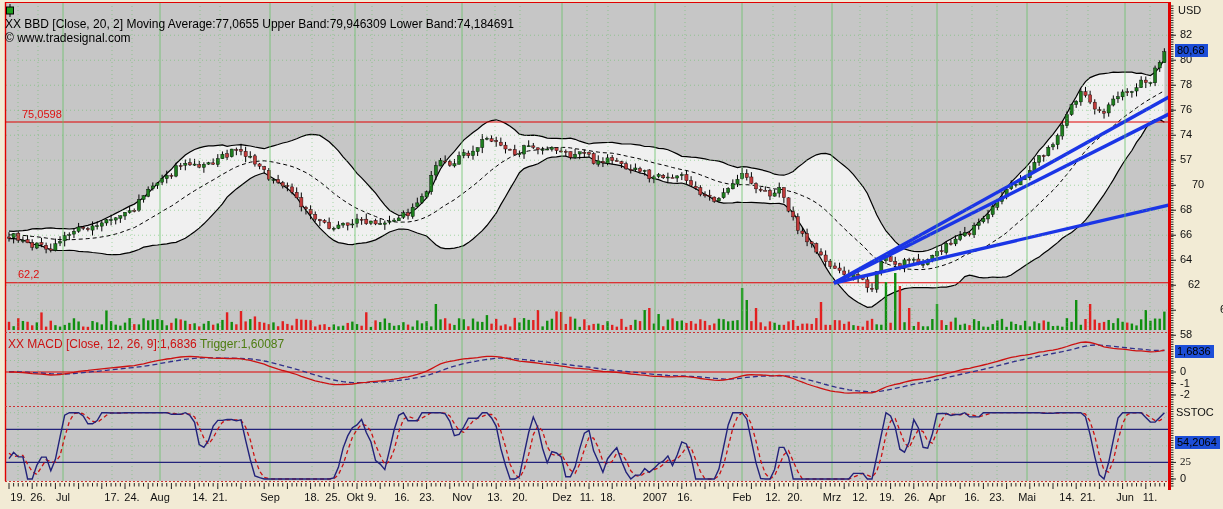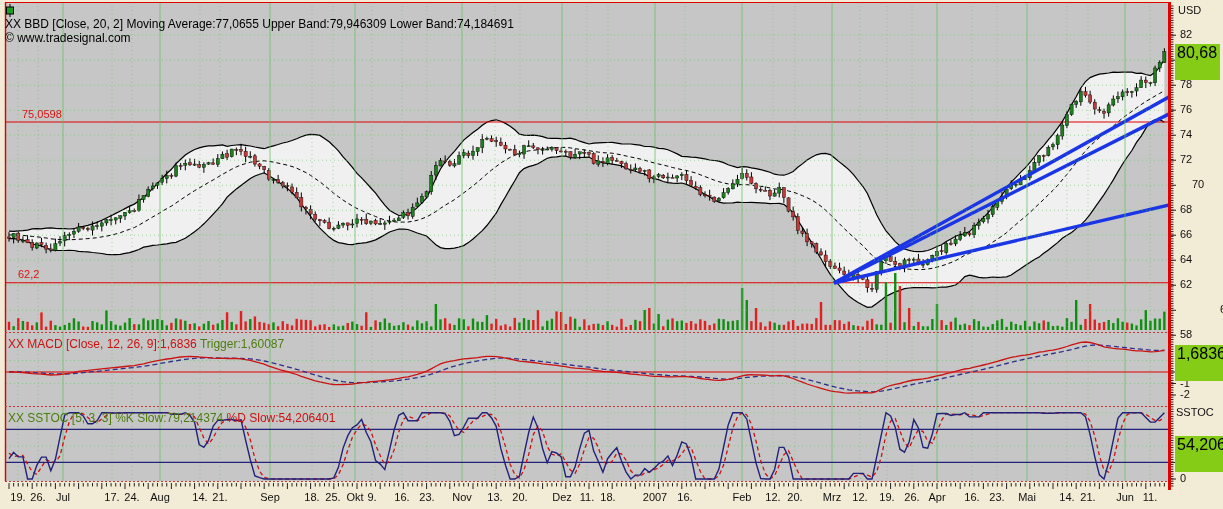--- a/index.html
+++ b/index.html
@@ -13,21 +13,21 @@
   .cicon{position:absolute;left:5px;top:4px;}
   .lvl{position:absolute;font-size:11px;color:#dd1111;}
   #lvl0{left:22px;top:108px;}
   #lvl1{left:18px;top:268px;}
   .plabel{position:absolute;font-size:12px;white-space:nowrap;}
   #macdlbl{left:8px;top:337px;}
   #stlbl{left:8px;top:411px;}
   .red{color:#cc1111;}
   .navy{color:#4d7c0f;}
   .axlbl{position:absolute;font-size:11px;color:#111;white-space:nowrap;}
-  .badge{position:absolute;font-size:16px;color:#000;background:#84cc16;padding:0 3px 18px 2px;white-space:nowrap;}
+  .badge{position:absolute;font-size:11px;color:#000;background:#1d4ed8;padding:0 3px 1px 2px;white-space:nowrap;}
   #axis-right{position:absolute;left:1172px;top:0;width:51px;height:397px;}
   #axis-bottom{position:absolute;left:0;top:490px;width:1223px;height:19px;}
   .xlbl{position:absolute;font-size:11px;color:#111;transform:translateX(-50%);white-space:nowrap;}
 </style>
 </head>
 <body>
 
 <div id="app">
   <svg id="chart-svg" width="1223" height="509">
       <defs>
@@ -1359,35 +1359,34 @@
     <line x1="5" y1="0" x2="5" y2="13" stroke="#000" stroke-width="1"></line>
     <rect x="1.5" y="3" width="7" height="7" fill="#1e9e1e" stroke="#000" stroke-width="1"></rect>
   </svg>
   <div class="txt hdr2">XX BBD [Close, 20, 2] Moving Average:77,0655 Upper Band:79,946309 Lower Band:74,184691</div>
   <div class="txt hdr3">© www.tradesignal.com</div>
 
   <div class="lvl" id="lvl0">75,0598</div>
   <div class="lvl" id="lvl1">62,2</div>
 
   <div class="plabel" id="macdlbl"><span class="red">XX MACD [Close, 12, 26, 9]:1,6836</span> <span class="navy">Trigger:1,60087</span></div>
-  <div class="plabel" id="stlbl"><span class="navy">XX SSTOC [5, 3, 3] %K Slow:79,214374</span> <span class="red">%D Slow:54,206401</span></div>
 
   <div id="axis-right">
       <div class="axlbl" style="left: 6px; top: 4px;">USD</div>
       <div class="axlbl" style="left: 8px; top: 28.2475px;">82</div>
       <div class="axlbl" style="left: 8px; top: 53.2475px;">80</div>
       <div class="axlbl" style="left: 8px; top: 78.2475px;">78</div>
       <div class="axlbl" style="left: 8px; top: 103.247px;">76</div>
       <div class="axlbl" style="left: 8px; top: 128.247px;">74</div>
-      <div class="axlbl" style="left: 8px; top: 153.247px;">72</div>
+      <div class="axlbl" style="left: 8px; top: 153.247px;">57</div>
       <div class="axlbl" style="left: 20px; top: 178.247px;">70</div>
       <div class="axlbl" style="left: 8px; top: 203.247px;">68</div>
       <div class="axlbl" style="left: 8px; top: 228.247px;">66</div>
       <div class="axlbl" style="left: 8px; top: 253.247px;">64</div>
-      <div class="axlbl" style="left: 8px; top: 278.247px;">62</div>
+      <div class="axlbl" style="left: 16px; top: 278.247px;">62</div>
       <div class="axlbl" style="left: 8px; top: 303.247px; padding-left: 40px;">60</div>
       <div class="axlbl" style="left: 8px; top: 328.247px;">58</div>
       <div class="badge" style="left: 3px; top: 44.2475px;">80,68</div>
       <div class="axlbl" style="left: 8px; top: 365px;">0</div>
       <div class="axlbl" style="left: 8px; top: 376.5px;">-1</div>
       <div class="axlbl" style="left: 8px; top: 388px;">-2</div>
       <div class="badge" style="left: 3px; top: 345.139px;">1,6836</div>
       <div class="axlbl" style="left: 4px; top: 405.7px;">SSTOC</div>
       <div class="axlbl" style="left: 8px; top: 455.425px; font-family: Liberation Serif, serif;">25</div>
       <div class="axlbl" style="left: 8px; top: 472px;">0</div>

